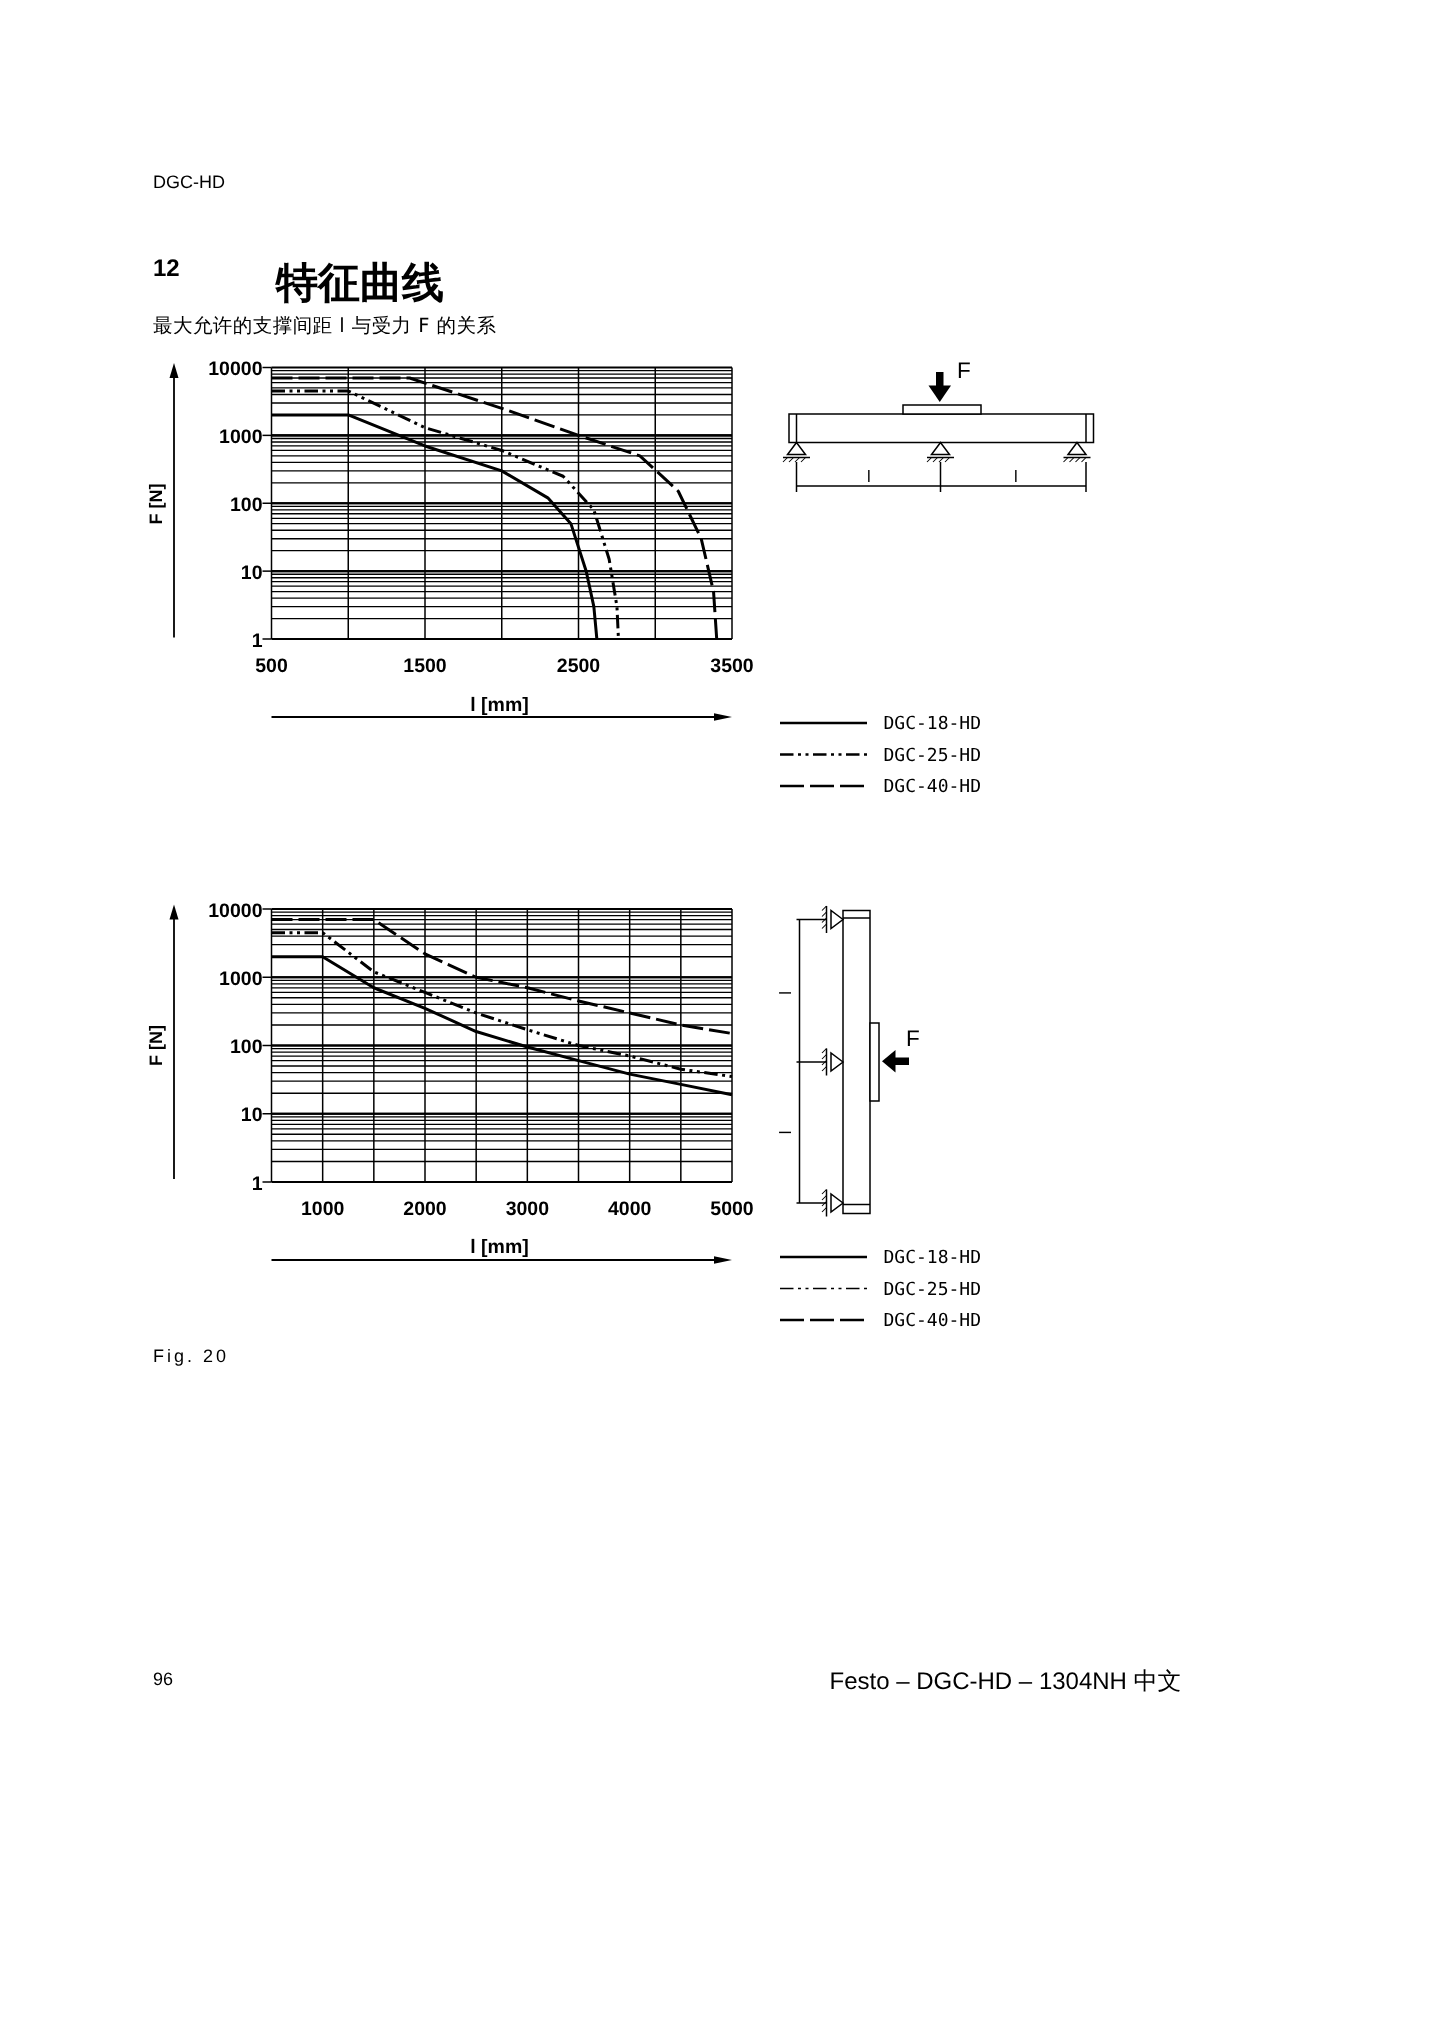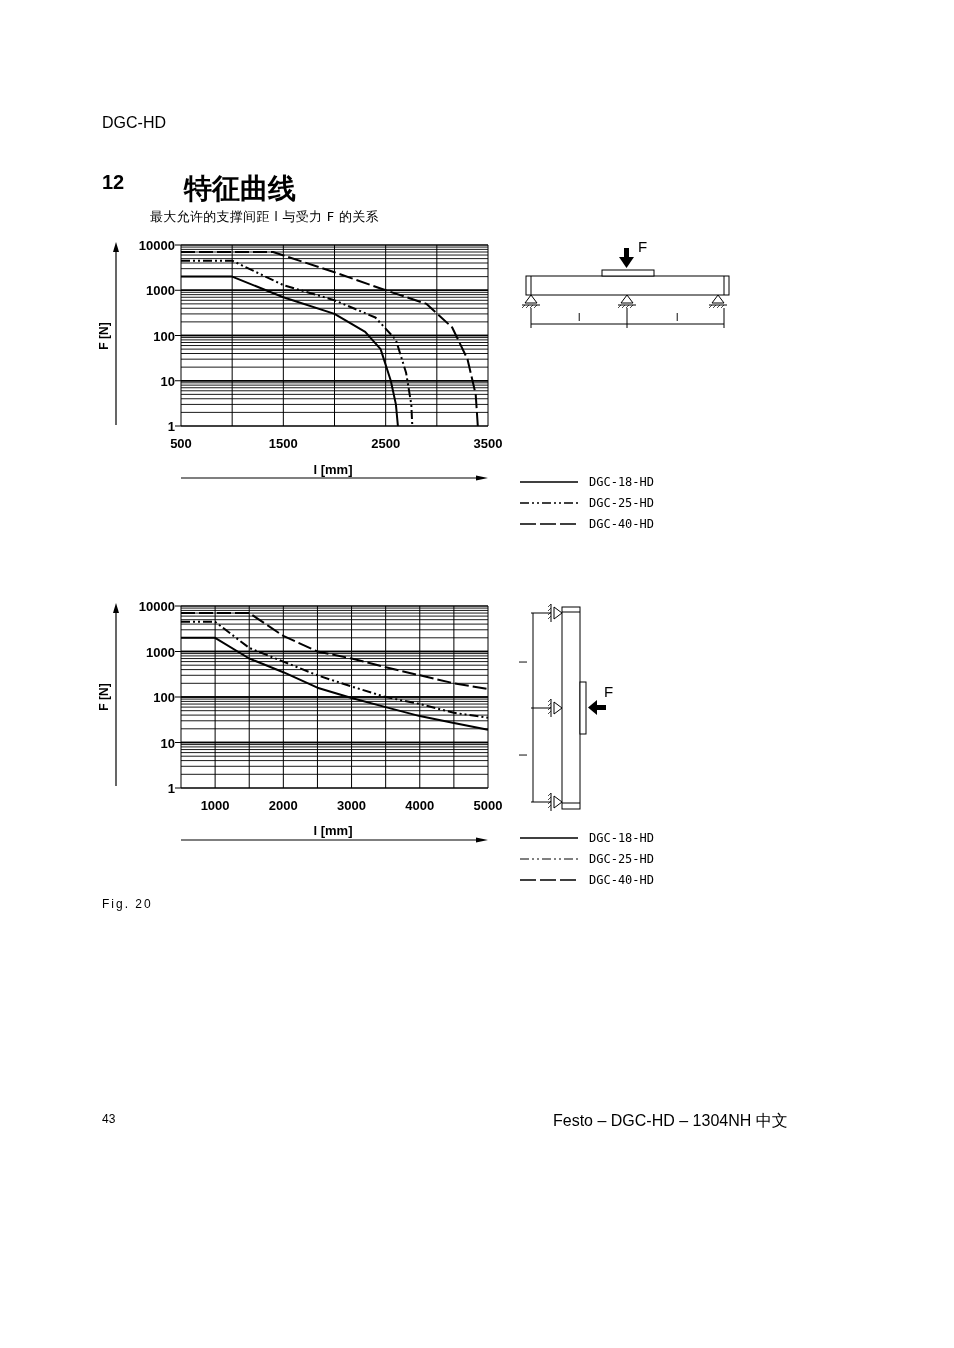--- a/index.html
+++ b/index.html
@@ -1,22 +1,22 @@
 <!DOCTYPE html>
 <html><head>
 <meta charset="utf-8">
 <style>
   html, body { margin:0; padding:0; background:#ffffff; }
   body { width:954px; height:1348px; position:relative; overflow:hidden;
          font-family:"DejaVu Sans", sans-serif; color:#000; }
   .abs { position:absolute; }
-  .hdr { left:102px; top:114px; font-size:16px; font-family:"Liberation Sans", sans-serif; }
-  .sec-num { left:102px; top:171px; font-size:20px; font-weight:bold; font-family:"Liberation Sans", sans-serif; }
+  .hdr { left:102px; top:114px; font-size:12px; font-family:"Liberation Sans", sans-serif; }
+  .sec-num { left:102px; top:171px; font-size:16px; font-weight:bold; font-family:"Liberation Sans", sans-serif; }
   .sec-title { left:184px; top:170px; font-size:28px; font-weight:bold; }
-  .subtitle { left:102px; top:208px; font-size:13px; letter-spacing:0.3px;margin-left:48px; }
+  .subtitle { left:102px; top:208px; font-size:13px; letter-spacing:0.3px; }
   .fig { left:102px; top:897px; font-size:12px; font-family:"Liberation Sans", sans-serif; letter-spacing:2px; }
   .pagenum { left:102px; top:1112px; font-size:12px; font-family:"Liberation Sans", sans-serif; }
   .footer { left:553px; top:1111px; font-size:16px; font-family:"Liberation Sans", sans-serif; }
   svg text { font-family:"Liberation Sans", sans-serif; }
   .legend-lbl { font-family:"DejaVu Sans Mono", monospace; font-size:12px; }
 </style>
 </head>
 <body>
 
 <div class="abs hdr">DGC-HD</div>
@@ -288,14 +288,14 @@
     <line x1="520" y1="838" x2="578" y2="838" stroke="#000" stroke-width="1.6"></line>
     <line x1="520" y1="859" x2="578" y2="859" stroke="#000" stroke-width="1" stroke-dasharray="9,3,2,3,2,3"></line>
     <line x1="520" y1="880" x2="578" y2="880" stroke="#000" stroke-width="1.6" stroke-dasharray="16,4"></line>
     <text x="589" y="842" class="legend-lbl">DGC-18-HD</text>
     <text x="589" y="863" class="legend-lbl">DGC-25-HD</text>
     <text x="589" y="884" class="legend-lbl">DGC-40-HD</text>
   </g>
 </svg>
 
 <div class="abs fig">Fig. 20</div>
-<div class="abs pagenum">43</div>
+<div class="abs pagenum">96</div>
 <div class="abs footer">Festo – DGC-HD – 1304NH 中文</div>
 
 </body></html>

